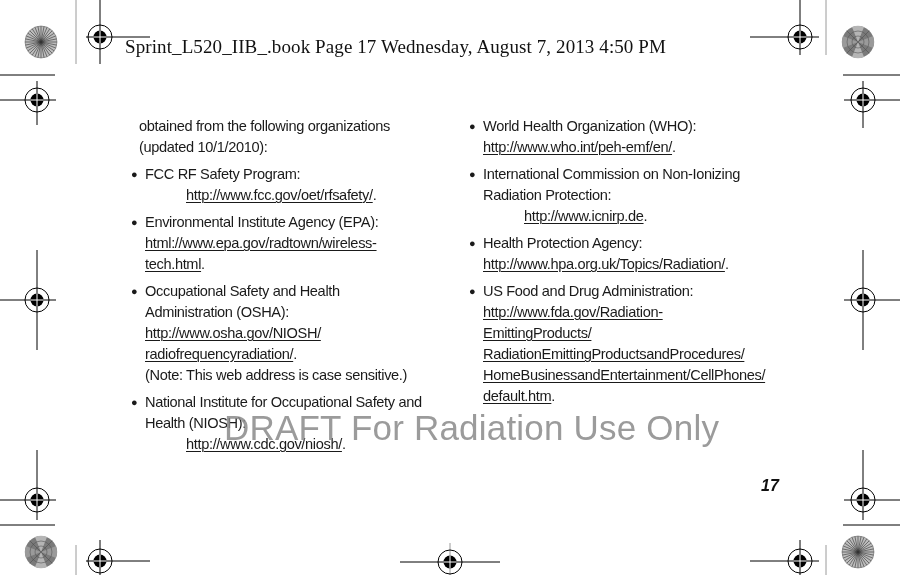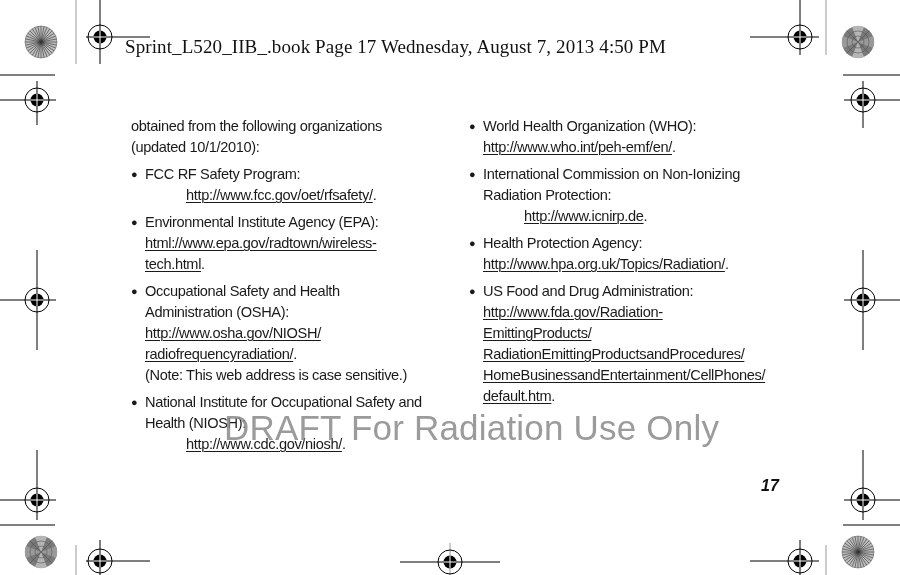--- a/index.html
+++ b/index.html
@@ -2,21 +2,21 @@
 <html><head>
   <meta charset="utf-8">
   <style>
     html, body { margin: 0; padding: 0; background: #ffffff; }
     body { width: 900px; height: 575px; position: relative; overflow: hidden; font-family: "Liberation Sans", sans-serif; color: #1a1a1a; }
     .marks svg { position: absolute; left: 0; top: 0; }
     .header-line { position: absolute; left: 125px; top: 36px; font-family: "Liberation Serif", serif; font-size: 19px; color: #111; white-space: nowrap; letter-spacing: 0.1px; }
     .col { position: absolute; font-size: 14.6px; line-height: 21px; letter-spacing: -0.35px; }
     .col-left { left: 131px; top: 116px; width: 320px; }
     .col-right { left: 469px; top: 116px; width: 330px; }
-    .para { margin: 0 0 6px 0; }
+    .para { margin: 0 0 6px 8px; }
     .item { position: relative; padding-left: 14px; margin: 0 0 6px 0; }
     .bullet { position: absolute; left: 0; top: 0; font-size: 11px; line-height: 21px; }
     .line { display: block; white-space: nowrap; }
     .link { text-decoration: underline; text-underline-offset: 2px; text-decoration-thickness: 1px; color: #1a1a1a; cursor: pointer; }
     .indent { padding-left: 5px; margin-left: 36px; }
     .watermark { position: absolute; left: 224px; top: 408px; font-size: 35px; color: #8a8a8a; opacity: 0.85; white-space: nowrap; letter-spacing: 0.2px; pointer-events: none; }
     .page-num { position: absolute; left: 761px; top: 477px; font-size: 16px; font-style: italic; font-weight: bold; color: #111; }
   </style>
 </head>
 <body>

